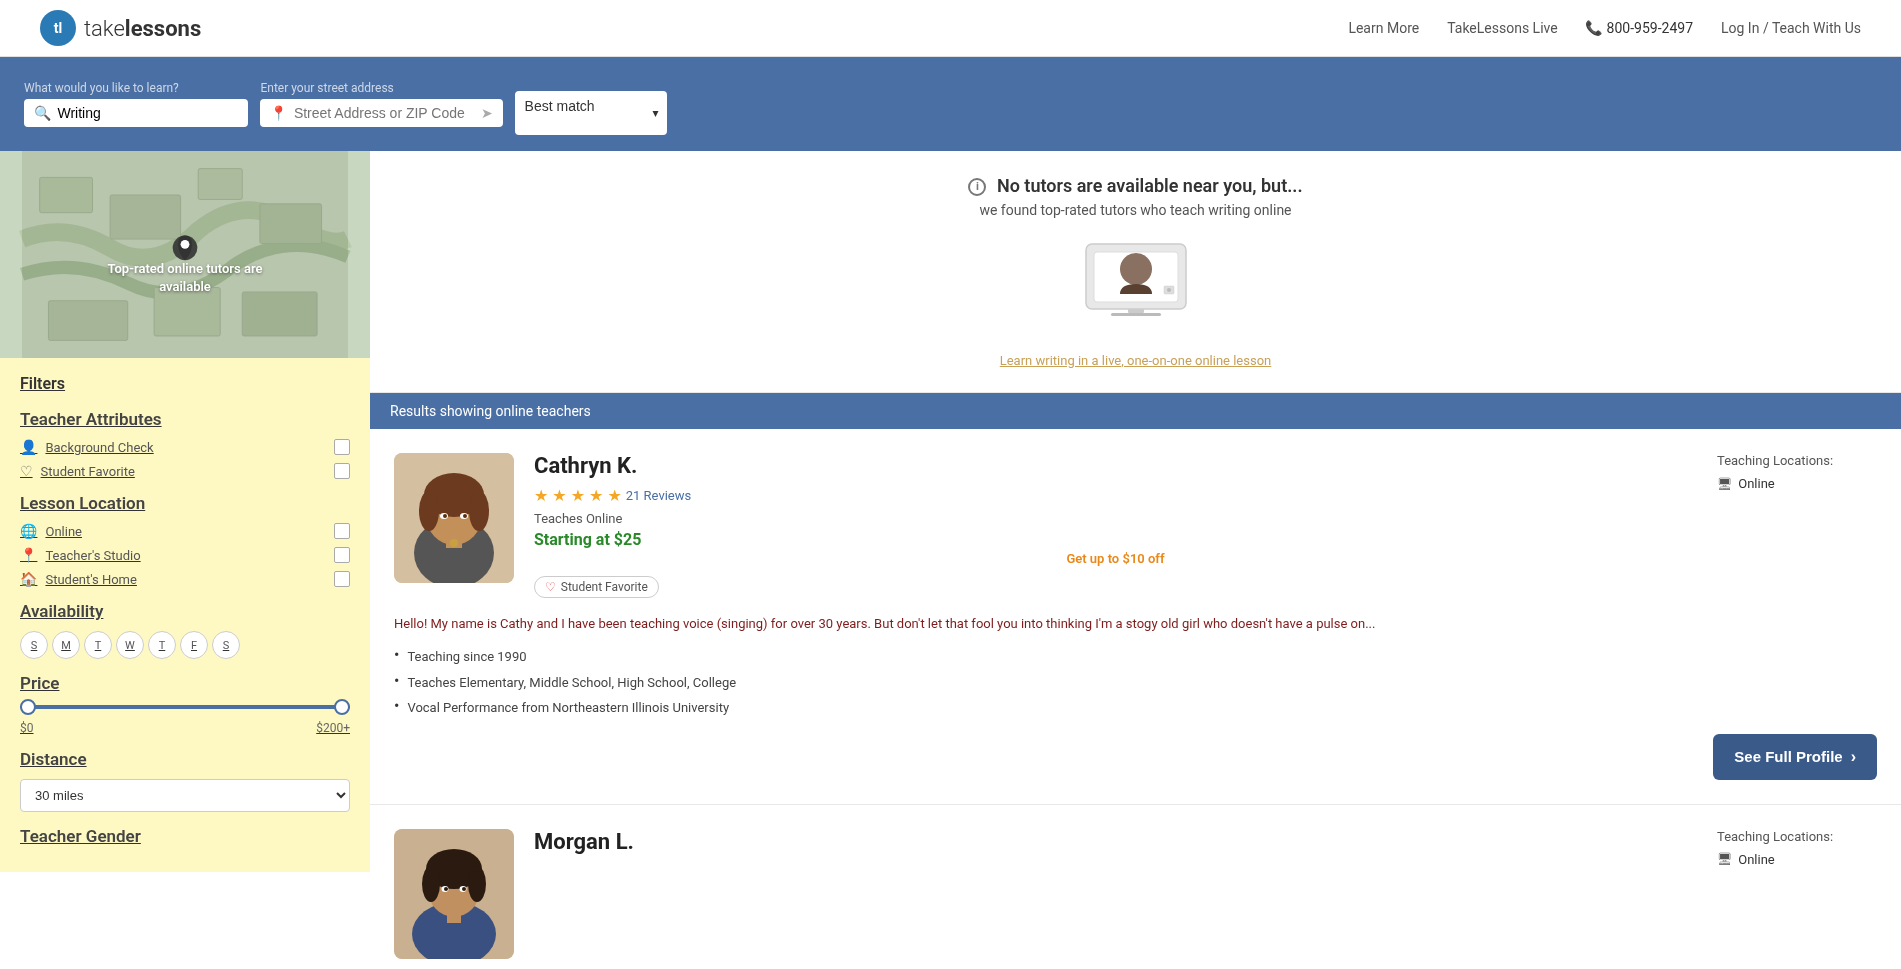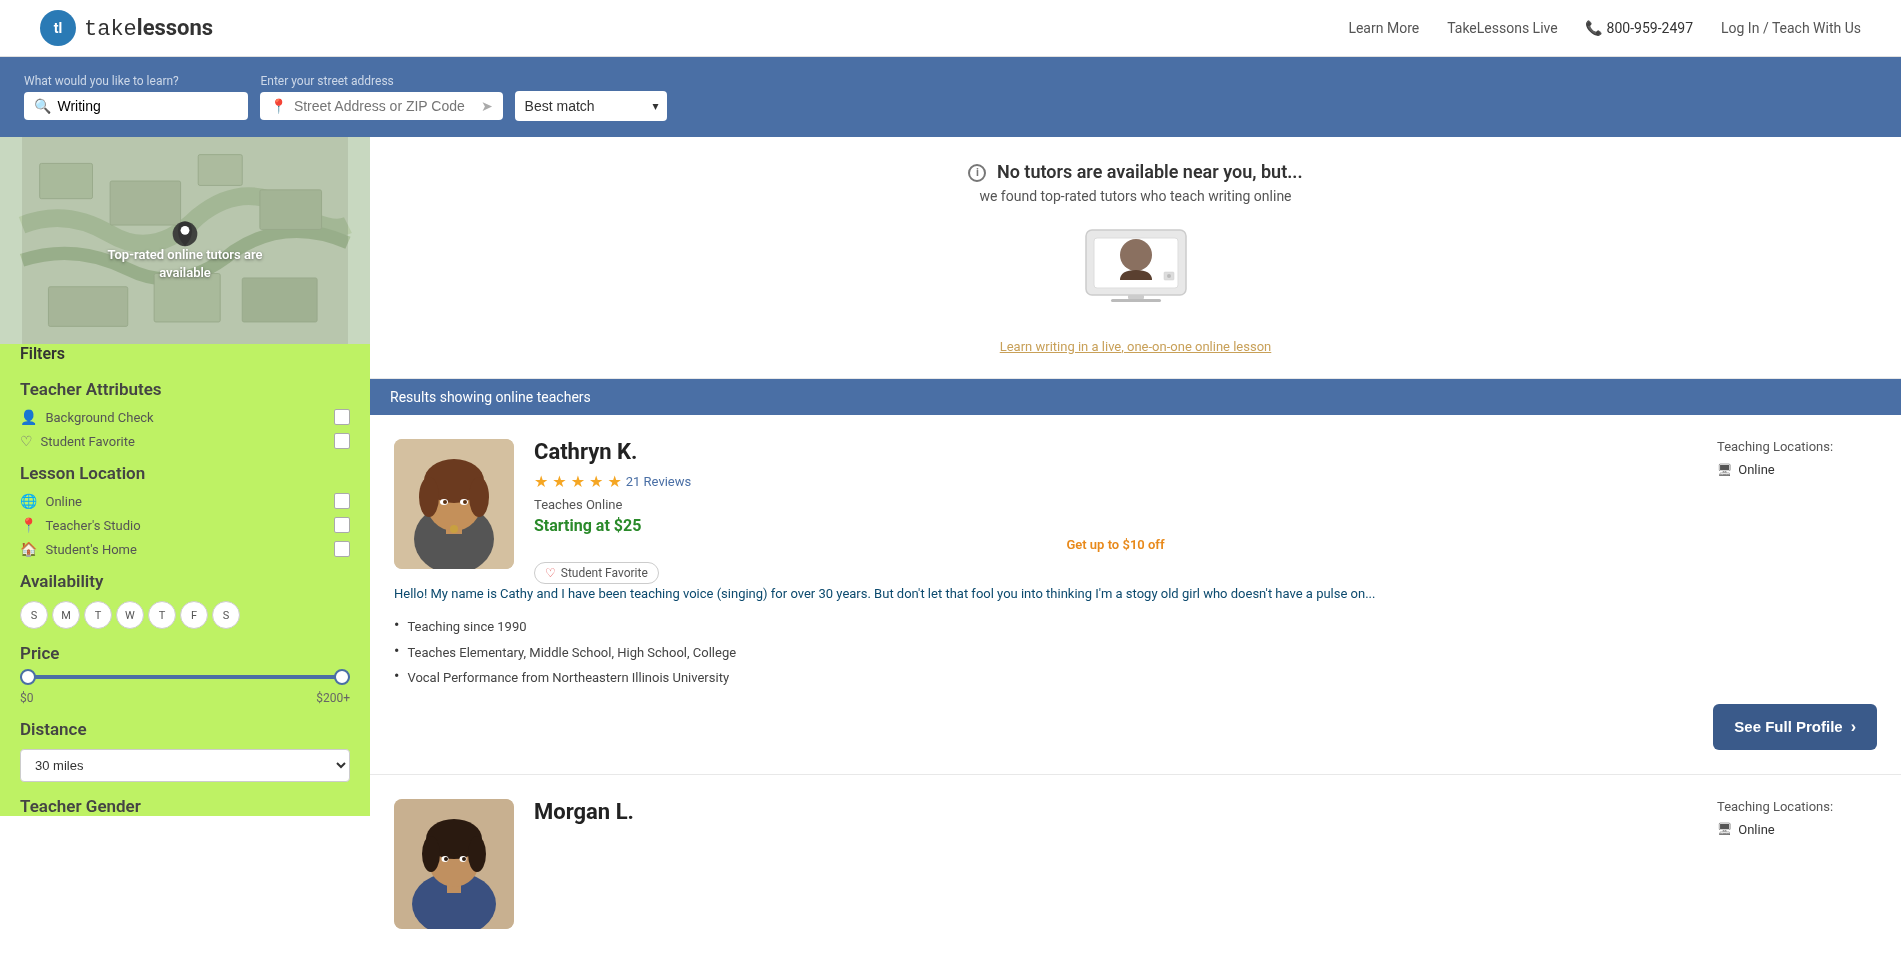--- a/index.html
+++ b/index.html
@@ -3,49 +3,49 @@
   <meta charset="utf-8">
   <style>
     * { box-sizing: border-box; margin: 0; padding: 0; }
     body { font-family: -apple-system, BlinkMacSystemFont, 'Segoe UI', Roboto, sans-serif; background: #f0f0f0; color: #333; font-size: 14px; }
 
     
     .header { background: #fff; padding: 10px 40px; display: flex; align-items: center; justify-content: space-between; border-bottom: 1px solid #e0e0e0; }
     .logo { display: flex; align-items: center; gap: 8px; }
     .logo-icon { width: 36px; height: 36px; background: #2a7ab5; border-radius: 50%; display: flex; align-items: center; justify-content: center; color: #fff; font-weight: bold; font-size: 14px; }
     .logo-text { font-size: 22px; color: #333; }
-    .logo-text span:first-child { font-weight: 300; font-family: Liberation Mono, monospace; }
+    .logo-text span:first-child { font-weight: 300; }
     .logo-text span:last-child { font-weight: 700; }
     .nav { display: flex; align-items: center; gap: 28px; }
     .nav a { text-decoration: none; color: #555; font-size: 14px; }
     .nav .phone { color: #333; font-size: 14px; }
     .nav .auth { color: #555; font-size: 14px; }
 
     
     .search-bar { background: #4a6fa5; padding: 16px 24px; display: flex; align-items: center; gap: 12px; }
     .search-label { color: #cdd8e8; font-size: 12px; margin-bottom: 4px; }
     .search-group { display: flex; flex-direction: column; }
     .search-input-wrap { background: #fff; border-radius: 4px; display: flex; align-items: center; padding: 6px 10px; gap: 6px; min-width: 220px; }
     .search-input-wrap input { border: none; outline: none; font-size: 14px; width: 100%; }
     .addr-input-wrap { background: #fff; border-radius: 4px; display: flex; align-items: center; padding: 6px 10px; gap: 6px; min-width: 220px; }
     .addr-input-wrap input { border: none; outline: none; font-size: 14px; width: 100%; color: #999; }
-    .sort-select { background: #fff; border-radius: 4px; padding: 7px 28px 7px 10px; border: none; font-size: 14px; color: #333; cursor: pointer; appearance: none; min-width: 150px; }
+    .sort-select { background: #fff; border-radius: 4px; padding: 7px 28px 21px 10px; border: none; font-size: 14px; color: #333; cursor: pointer; appearance: none; min-width: 150px; }
     .sort-wrap { position: relative; }
     .sort-wrap::after { content: '▾'; position: absolute; right: 8px; top: 50%; transform: translateY(-50%); pointer-events: none; font-size: 12px; }
 
     
     .main-layout { display: flex; min-height: calc(100vh - 60px); }
 
     
     .left-panel { width: 370px; flex-shrink: 0; background: #fff; }
     .map-area { width: 370px; height: 207px; background: #c8d8c0; position: relative; overflow: hidden; }
     .map-label { position: absolute; bottom: 30%; left: 50%; transform: translateX(-50%); text-align: center; color: #fff; font-size: 13px; font-weight: 600; text-shadow: 0 1px 3px rgba(0,0,0,0.5); line-height: 1.4; }
 
     
-    .filters-panel { padding: 0 20px; background: #bef264; }
+    .filters-panel { padding: 16px 20px; background: #fef9c3; text-decoration: underline; }
     .filters-title { font-size: 16px; font-weight: 600; margin-bottom: 16px; color: #333; }
     .filter-section-title { font-size: 17px; font-weight: 600; color: #444; margin-bottom: 10px; margin-top: 14px; }
     .filter-item { display: flex; align-items: center; justify-content: space-between; margin-bottom: 8px; }
     .filter-item-left { display: flex; align-items: center; gap: 8px; color: #555; font-size: 13px; }
     .filter-icon { font-size: 14px; color: #777; }
     .checkbox { width: 16px; height: 16px; border: 1.5px solid #aaa; border-radius: 2px; background: #fff; flex-shrink: 0; cursor: pointer; }
     .availability-days { display: flex; gap: 4px; margin-top: 6px; }
     .day-btn { width: 28px; height: 28px; border-radius: 50%; border: 1.5px solid #ccc; background: #fff; display: flex; align-items: center; justify-content: center; font-size: 11px; color: #555; cursor: pointer; }
     .price-section { margin-top: 14px; }
     .price-range { display: flex; justify-content: space-between; font-size: 12px; color: #666; margin-top: 4px; }
@@ -79,21 +79,21 @@
     .reviews-link { color: #4a6fa5; font-size: 13px; text-decoration: none; }
     .teaches-online { color: #555; font-size: 13px; margin-bottom: 4px; }
     .price-starting { color: #2a8a2a; font-size: 16px; font-weight: 700; margin-bottom: 2px; }
     .discount { color: #e8891a; font-size: 13px; font-weight: 600; margin-bottom: 10px; text-align: center; }
     .student-fav-badge { display: inline-flex; align-items: center; gap: 5px; border: 1.5px solid #ccc; border-radius: 20px; padding: 3px 10px; font-size: 12px; color: #555; }
     .heart-icon { color: #e05555; font-size: 12px; }
     .teaching-locations { min-width: 160px; }
     .teaching-loc-title { font-size: 13px; color: #555; margin-bottom: 8px; }
     .location-item { display: flex; align-items: center; gap: 6px; font-size: 13px; color: #333; }
     .loc-icon { font-size: 12px; color: #555; }
-    .teacher-bio { color: #0c4a6e; font-size: 13px; line-height: 1.6; }
+    .teacher-bio { margin-top: 16px; color: #7f1d1d; font-size: 13px; line-height: 1.6; }
     .teacher-bullets { margin-top: 12px; }
     .teacher-bullets ul { list-style: none; padding: 0; }
     .teacher-bullets li { display: flex; align-items: flex-start; gap: 8px; margin-bottom: 6px; font-size: 13px; color: #444; line-height: 1.5; }
     .bullet-dot { color: #333; font-size: 16px; line-height: 1; flex-shrink: 0; }
     .card-actions { display: flex; justify-content: flex-end; margin-top: 16px; }
     .see-profile-btn { background: #3a5a8a; color: #fff; border: none; border-radius: 6px; padding: 14px 21px; font-size: 15px; font-weight: 600; cursor: pointer; display: flex; align-items: center; gap: 8px; }
     .see-profile-btn .arrow { font-size: 16px; }
 
     
     .map-svg { width: 100%; height: 100%; }

